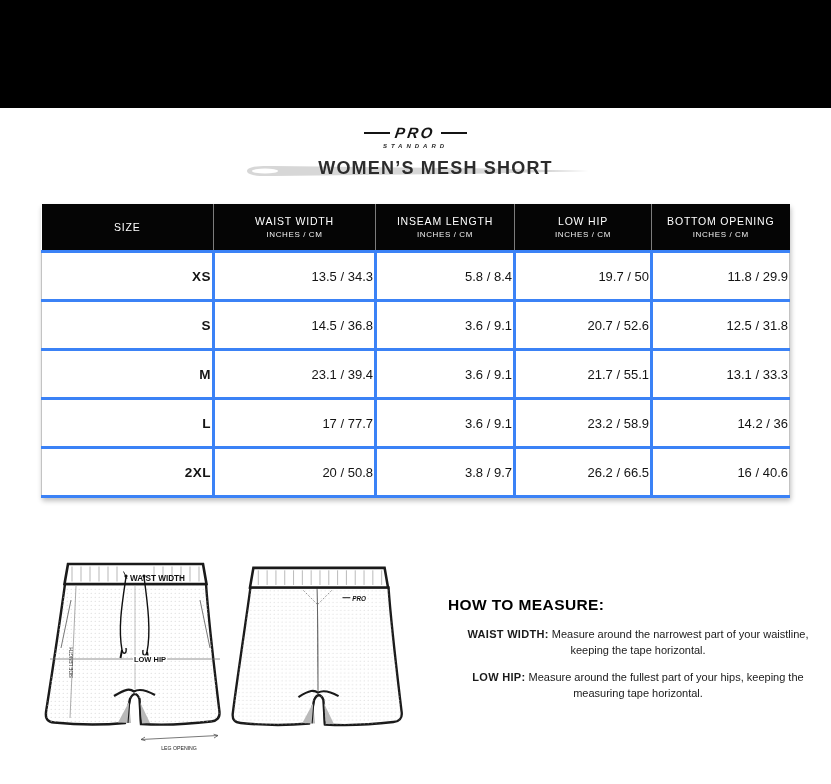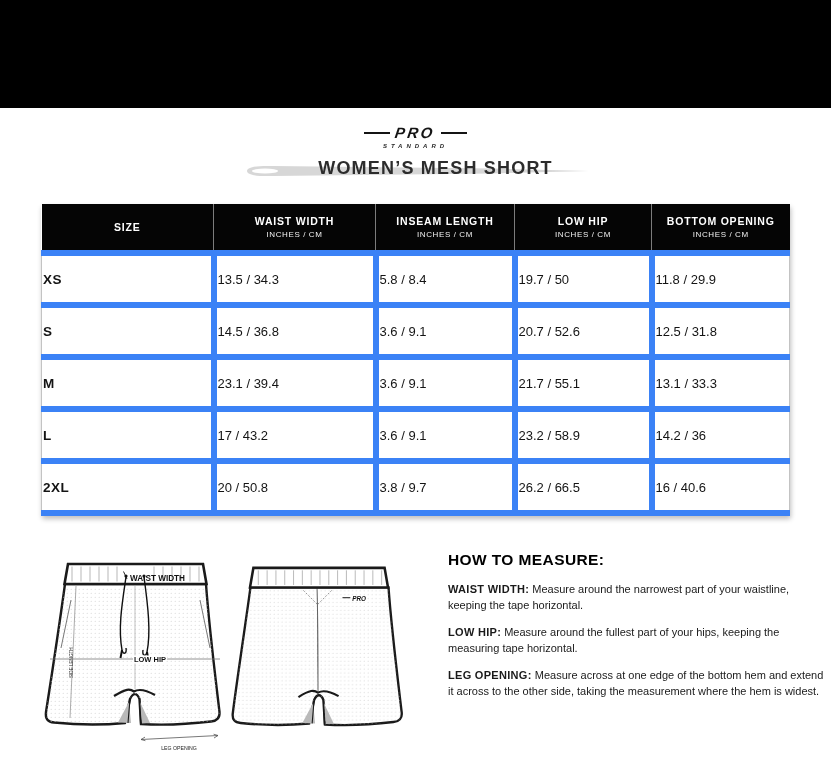--- a/index.html
+++ b/index.html
@@ -40,38 +40,38 @@
   .size-table col.c0{width:172px;}
   .size-table col.c1{width:162px;}
   .size-table col.c2{width:139px;}
   .size-table col.c3{width:137px;}
   .size-table col.c4{width:138px;}
   .size-table thead th{
     background:#050505;color:#ffffff;height:46px;padding:0;
     border-right:1px solid #7c7c7c;vertical-align:middle;text-align:center;
   }
   .size-table thead th:last-child{border-right:none;}
-  .col-label{font-size:10.5px;font-weight:bold;letter-spacing:0.8px;line-height:1.2;}
+  .col-label{font-size:10.5px;font-weight:normal;letter-spacing:0.8px;line-height:1.2;}
   .col-sub{font-size:8px;font-weight:normal;letter-spacing:0.6px;margin-top:3px;color:#f2f2f2;}
   .size-table tbody td{
-    background:#fff;border:6px solid #3b82f6;height:44px;
-    text-align:left;vertical-align:middle;font-size:13px;color:#141414;
+    background:#fff;border:3px solid #3b82f6;height:44px;
+    text-align:right;vertical-align:middle;font-size:13px;color:#141414;
   }
   .size-table tbody td.size-cell{font-weight:bold;font-size:13.5px;letter-spacing:0.5px;}
   .size-table tbody tr td:first-child{border-left:1px solid #c3c3c3;}
   .size-table tbody tr td:last-child{border-right:1px solid #c3c3c3;}
 
   
   .front-svg{position:absolute;left:38px;top:556px;width:196px;height:200px;}
   .back-svg{position:absolute;left:226px;top:558px;width:186px;height:192px;}
 
   
-  .measure{position:absolute;left:448px;top:551px;width:380px;}
+  .measure{position:absolute;left:448px;top:596px;width:380px;}
   .measure-heading{margin:0 0 13px 0;font-size:15.5px;font-weight:bold;letter-spacing:0.4px;color:#000;}
-  .measure-item{margin:0 0 11px 0;font-size:11px;line-height:1.45;color:#1a1a1a;}
+  .measure-item{margin:0 0 11px 0;font-size:11px;line-height:1.45;color:#1a1a1a;text-align:center;}
   .measure-item strong{font-weight:bold;letter-spacing:0.3px;}
 </style>
 </head>
 <body>
 
 <div class="page">
 
   <div class="top-bar"></div>
 
   <div class="brand">
@@ -139,21 +139,21 @@
         </tr>
         <tr>
           <td class="size-cell">M</td>
           <td>23.1 / 39.4</td>
           <td>3.6 / 9.1</td>
           <td>21.7 / 55.1</td>
           <td>13.1 / 33.3</td>
         </tr>
         <tr>
           <td class="size-cell">L</td>
-          <td>17 / 43.2</td>
+          <td>17 / 77.7</td>
           <td>3.6 / 9.1</td>
           <td>23.2 / 58.9</td>
           <td>14.2 / 36</td>
         </tr>
         <tr>
           <td class="size-cell">2XL</td>
           <td>20 / 50.8</td>
           <td>3.8 / 9.7</td>
           <td>26.2 / 66.5</td>
           <td>16 / 40.6</td>
@@ -251,17 +251,16 @@
       <path d="M119,40.5 L127,40.5" stroke="#111" stroke-width="1"></path>
       <text x="129" y="43.5" font-size="6.5" font-weight="bold" font-style="italic" fill="#111" font-family="Liberation Sans, sans-serif">PRO</text>
     </g>
   </svg>
 
   <div class="measure">
     <h2 class="measure-heading">HOW TO MEASURE:</h2>
     <div id="measure-items">
         <p class="measure-item"><strong>WAIST WIDTH:</strong> Measure around the narrowest part of your waistline, keeping the tape horizontal.</p>
         <p class="measure-item"><strong>LOW HIP:</strong> Measure around the fullest part of your hips, keeping the measuring tape horizontal.</p>
-        <p class="measure-item"><strong>LEG OPENING:</strong> Measure across at one edge of the bottom hem and extend it across to the other side, taking the measurement where the hem is widest.</p>
       </div>
   </div>
 
 </div>
 
 </body></html>

